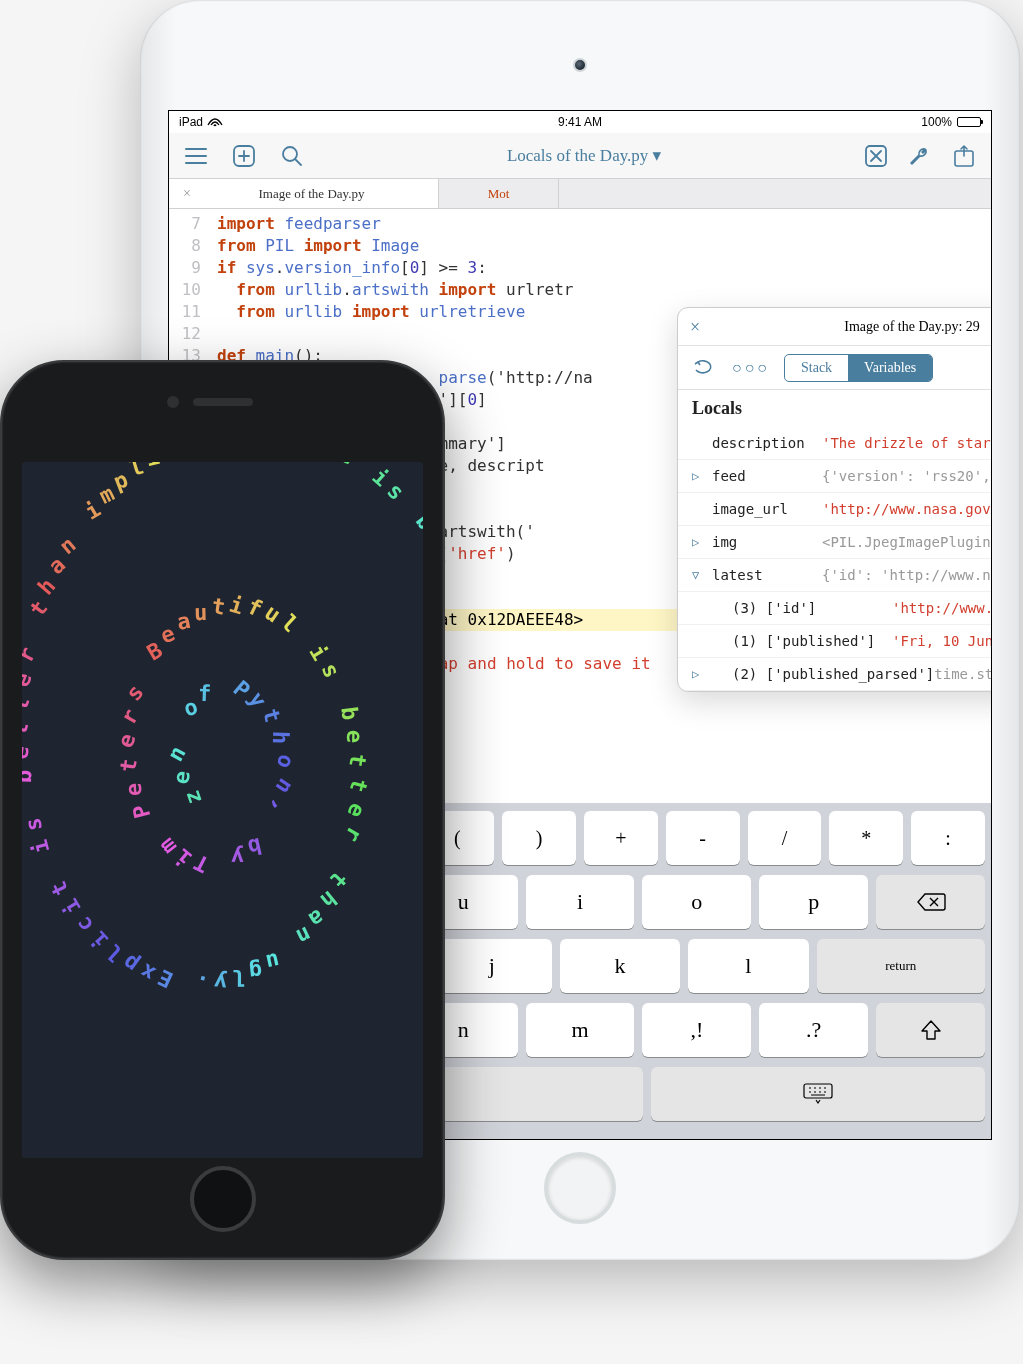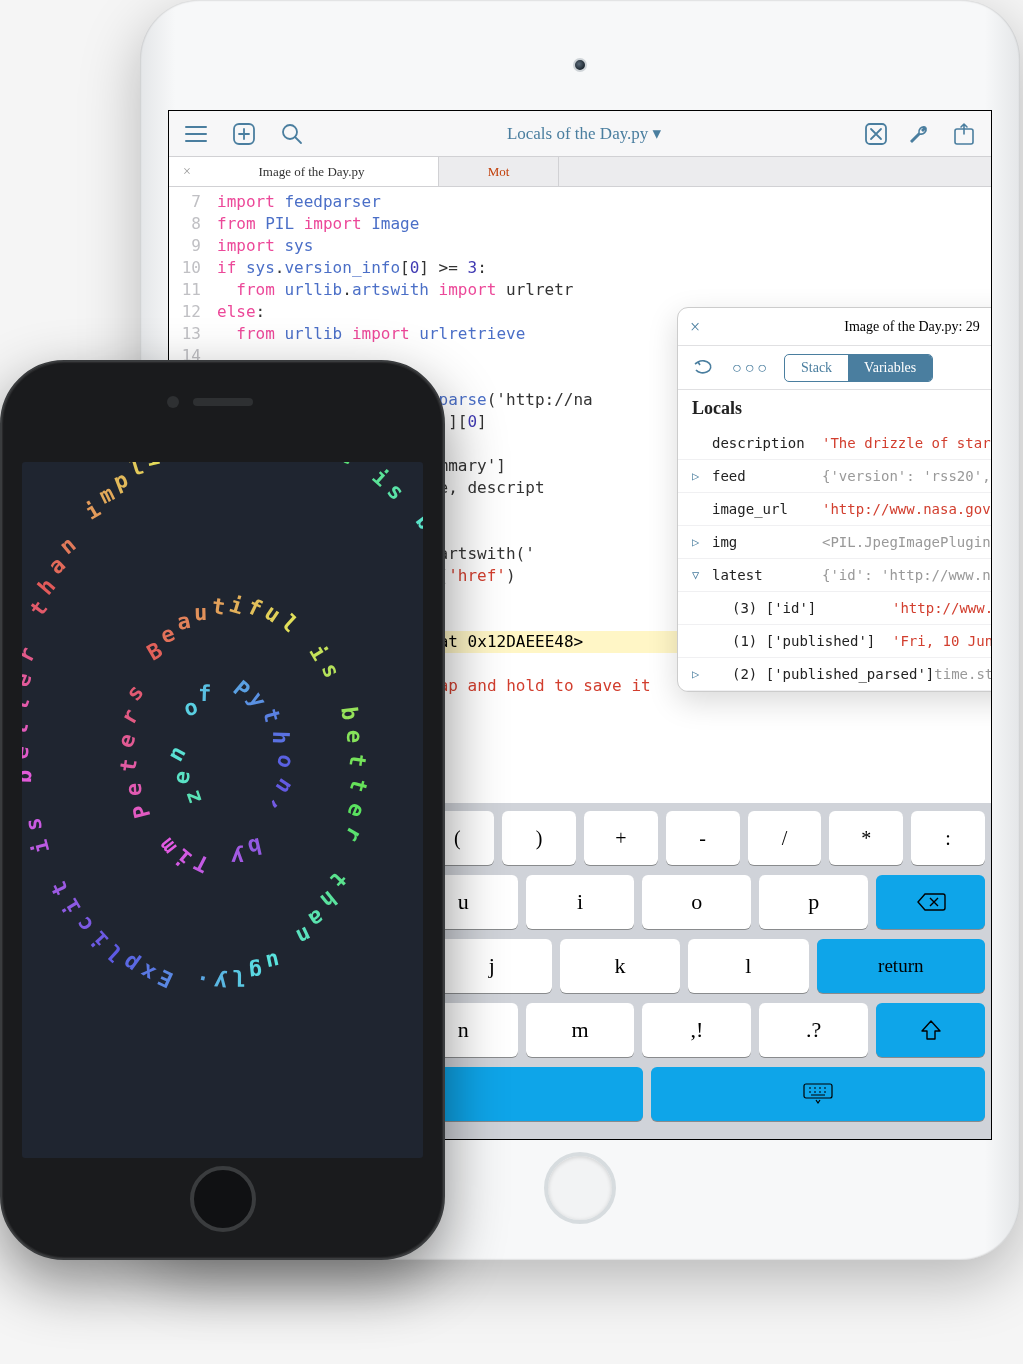--- a/index.html
+++ b/index.html
@@ -57,21 +57,21 @@
   .tab .tab-close{ color:#999; margin-right:8px; font-size:14px;}
   .tab .tab-label{ color:#333;}
   .tab.inactive .tab-label{ color:#c2410c;}
 
   
   .code-area { padding: 4px 0 0 0; font-size: 16px; line-height:22px; position:relative;}
   .gutter { position:absolute; left:0; top:4px; width:40px; text-align:right; color:#c0c0c4; padding-right:8px;}
   .gutter div{height:22px;}
   .codelines { padding-left: 48px;}
   .codelines .ln{height:22px; white-space:pre; color:#333;}
-  .kw{color:#ec4899;} .str{color:#d23e2e;} .fn{color:#4b6fc7;} .num{color:#403ab3;}
+  .kw{color:#c2410c;font-weight:bold;} .str{color:#d23e2e;} .fn{color:#4b6fc7;} .num{color:#403ab3;}
 
   .hl-line{background:#fff6c6; display:inline-block; width:100%;}
   .red-text{color:#d23e2e;}
   .marker-yellow{ position:absolute; right:0; background:#f5cf3e; width:14px; height:18px;}
 
   
   .debugger {
     position:absolute; left:508px; top:196px; width:470px;
     background:#fff; border:1px solid #ccc; border-radius:11px;
     box-shadow: 0 10px 30px rgba(0,0,0,.15);
@@ -92,21 +92,21 @@
   .var-name{color:#222;min-width:110px;}
   .var-val{color:#d23e2e;overflow:hidden;text-overflow:ellipsis;white-space:nowrap;}
   .var-val.grey{color:#999;}
   .sub-row{padding-left:54px;}
   .sub-row .var-name{min-width:160px;}
 
   
   .keyboard{position:absolute;left:0;right:0;bottom:0;background:#d0d3d9;padding:8px 6px;}
   .krow{display:flex;gap:8px;margin-bottom:10px;}
   .key{background:#fff;border-radius:6px;box-shadow:0 1px 0 #898b8d;height:54px;flex:1;display:flex;align-items:center;justify-content:center;font-size:22px;font-family:-apple-system;color:#000;}
-  .key.func{background:#0ea5e9;color:#000;font-size:19px;}
+  .key.func{background:#e5e5e5;color:#000;font-size:13px;}
   .key.wide{flex:1.4;}
   .row-sym .key{font-size:20px;}
 
   
   .iphone-frame{
     position:absolute; left:0; top:360px;
     width:445px; height:900px;
     border-radius:64px;
     background:#1a1b1d;
     box-shadow: 0 24px 60px rgba(0,0,0,.45), inset 0 0 2px #555;
@@ -124,20 +124,31 @@
 </style>
 </head>
 <body>
 
 <div class="ipad-frame">
   <div class="ipad-camera"></div>
   <div class="ipad-home"></div>
 
   <div class="ipad-screen">
 
+    <div class="statusbar">
+      <span>iPad</span>
+      <svg width="16" height="12" style="margin-left:4px">
+          <path d="M1 9 Q8 -3 15 9 M4 9 Q8 3 12 9 M7 10 Q8 8 9 10" stroke="#000" fill="none" stroke-width="1.3"></path>
+        </svg>
+      <span class="center">9:41 AM</span>
+      <span class="right">
+        <span>100%</span>
+        <span class="battery"><span class="fill"></span></span>
+      </span>
+    </div>
 
     <div class="toolbar">
       <div class="tool-left">
         <span class="icon-btn">
             <svg width="22" height="18">
               <path d="M1 2h20M1 9h20M1 16h20" stroke="#4a7e9f" stroke-width="2" stroke-linecap="round"></path>
             </svg>
           </span>
         <span class="icon-btn">
             <svg width="24" height="24">
@@ -202,24 +213,22 @@
           <div>20</div>
           <div>21</div>
           <div>22</div>
           <div>23</div>
           <div>24</div>
           <div>25</div>
         </div>
       <div class="codelines" id="codelines">
           <div class="ln"><span class="kw">import</span> <span class="fn">feedparser</span></div>
           <div class="ln"><span class="kw">from</span> <span class="fn">PIL</span> <span class="kw">import</span> <span class="fn">Image</span></div>
-          <div class="ln"><span class="kw">import</span> <span class="fn">sys</span></div>
           <div class="ln"><span class="kw">if</span> <span class="fn">sys</span>.<span class="fn">version_info</span>[<span class="num">0</span>] &gt;= <span class="num">3</span>:</div>
           <div class="ln">  <span class="kw">from</span> <span class="fn">urllib</span>.<span class="fn">artswith</span> <span class="kw">import</span> urlretr</div>
-          <div class="ln"><span class="kw">else</span>:</div>
           <div class="ln">  <span class="kw">from</span> <span class="fn">urllib</span> <span class="kw">import</span> <span class="fn">urlretrieve</span></div>
           <div class="ln"></div>
           <div class="ln"><span class="kw">def</span> <span class="fn">main</span>():</div>
           <div class="ln">                       <span class="fn">parse</span>('http://na</div>
           <div class="ln">                       '][<span class="num">0</span>]</div>
           <div class="ln"></div>
           <div class="ln">                       mmary']</div>
           <div class="ln">                       e, descript</div>
           <div class="ln"></div>
           <div class="ln"></div>

